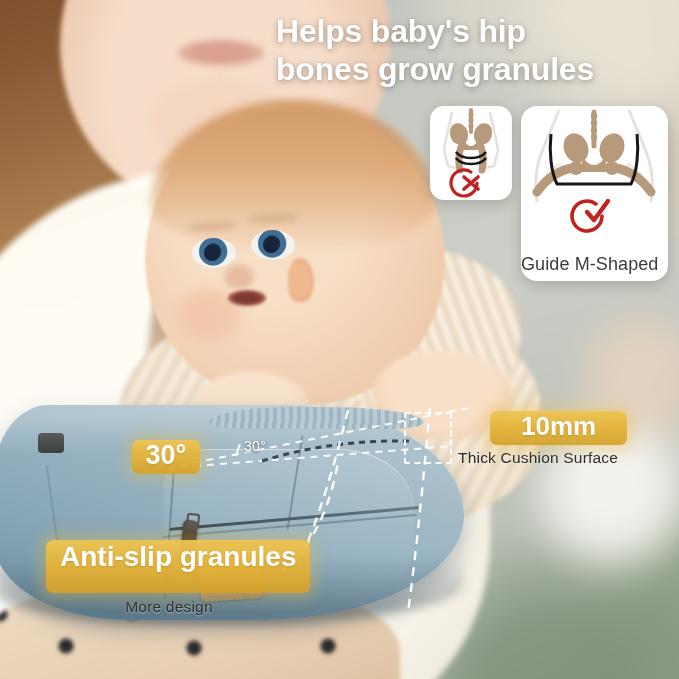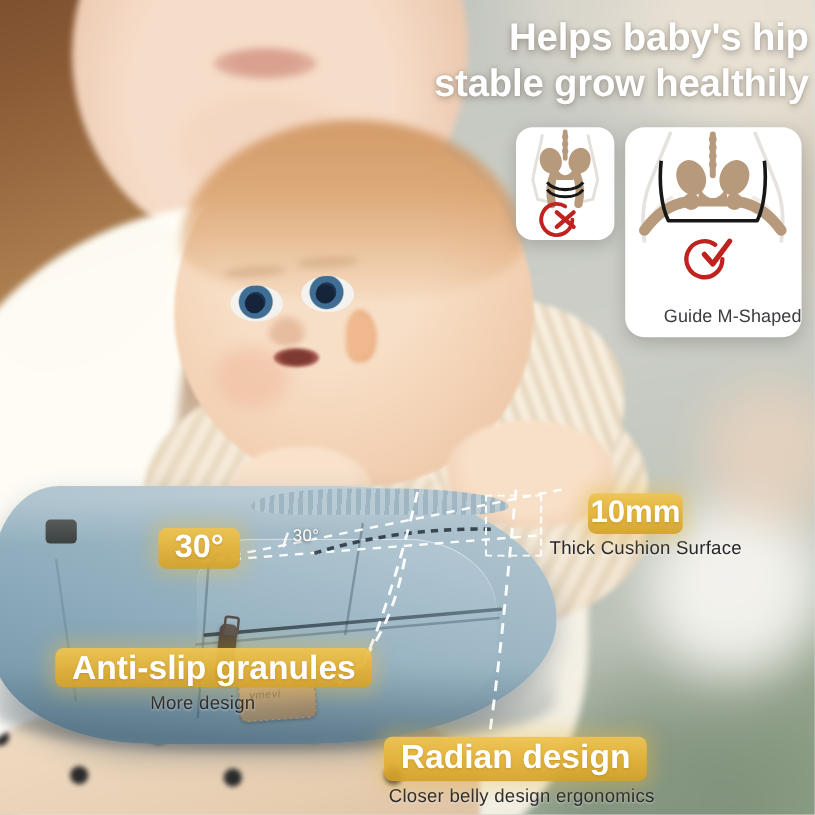--- a/index.html
+++ b/index.html
@@ -262,28 +262,28 @@
   .card{
     position:absolute;background:#fff;border-radius:16px;
     box-shadow:0 4px 14px rgba(0,0,0,.18);
   }
   .card-bad{left:430px;top:106px;width:82px;height:94px;border-radius:14px;}
   .card-good{left:521px;top:106px;width:147px;height:175px;}
 
   .card svg{display:block;}
 
   .good-caption{
-    position:absolute;left:0;right:0;bottom:9px;text-align:right;
-    color:#3b3b40;font-size:15px;line-height:16px;letter-spacing:.1px;
+    position:absolute;left:0;right:0;bottom:9px;text-align:left;
+    color:#3b3b40;font-size:18px;line-height:16px;letter-spacing:.1px;
   }
 
   
   .headline{
     position:absolute;left:276px;top:12px;width:398px;
-    text-align:right;color:#fff;
+    color:#fff;
     font-size:32px;line-height:38px;font-weight:bold;
     letter-spacing:-.2px;
     text-shadow:0 2px 6px rgba(90,80,70,.45), 0 0 2px rgba(120,110,100,.35);
   }
   .headline .l2{display:block;}
 
   
   .feature{position:absolute;}
   .badge{
     display:inline-block;position:relative;
@@ -298,25 +298,25 @@
   .sub{
     display:block;color:#27262a;letter-spacing:.2px;
     text-shadow:0 1px 2px rgba(255,255,255,.55);
   }
 
   .f-angle{left:106px;top:440px;text-align:center;width:120px;}
   .f-angle .badge{font-size:27px;padding:0px 14px 3px;}
   .f-angle .sub{font-size:15px;margin-top:5px;}
 
   .f-thick{left:490px;top:411px;width:200px;}
-  .f-thick .badge{font-size:26px;padding:0 2px 3px;}
+  .f-thick .badge{font-size:26px;padding:0 31px 3px;}
   .f-thick .sub{font-size:15.5px;margin-top:4px;margin-left:-32px;}
 
   .f-grip{left:46px;top:540px;width:300px;}
-  .f-grip .badge{font-size:28px;padding:1px 14px 0;}
+  .f-grip .badge{font-size:28px;padding:1px 14px 20px;}
   .f-grip .sub{font-size:15.5px;margin-top:5px;text-align:center;width:246px;}
 
   .f-radian{left:320px;top:614px;width:340px;}
   .f-radian .badge{font-size:28px;padding:1px 14px 4px;}
   .f-radian .sub{font-size:15.5px;margin-top:4px;margin-left:4px;}
 </style>
 </head>
 <body>
 
 <div id="poster">
@@ -386,21 +386,21 @@
     <path d="M430 408 C 424 470, 418 540, 408 612" stroke="#ffffff" stroke-width="2.4" stroke-dasharray="9 7" fill="none" opacity="0.95"></path>
 
     <path d="M282 570 C 312 548, 330 508, 338 462" stroke="#ffffff" stroke-width="2.4" stroke-dasharray="9 7" fill="none" opacity="0.95"></path>
   </svg>
 
   <div class="thick-rect"></div>
   <div class="angle-label">30°</div>
 
   <div class="headline">
     <span>Helps baby's  hip</span>
-    <span class="l2">stable grow healthily</span>
+    <span class="l2">bones grow granules</span>
   </div>
 
   <div class="card card-bad">
     <svg width="82" height="94" viewBox="0 0 82 94">
 
       <path d="M22 6 C20 18, 16 30, 14 44 L18 60 L26 62" stroke="#e4e0dc" stroke-width="2.5" fill="none"></path>
       <path d="M60 6 C62 18, 66 30, 68 44 L64 60 L56 62" stroke="#e4e0dc" stroke-width="2.5" fill="none"></path>
 
       <path d="M41 4 L41 26" stroke="#b79a7c" stroke-width="4" stroke-linecap="round"></path>
       <circle cx="41" cy="8" r="2.6" fill="#b79a7c"></circle>
@@ -467,18 +467,14 @@
   <div class="feature f-thick">
     <span class="badge">10mm</span>
     <span class="sub">Thick Cushion Surface</span>
   </div>
 
   <div class="feature f-grip">
     <span class="badge">Anti-slip granules</span>
     <span class="sub">More design</span>
   </div>
 
-  <div class="feature f-radian">
-    <span class="badge">Radian design</span>
-    <span class="sub">Closer belly design ergonomics</span>
-  </div>
 
 </div>
 
 </body></html>

